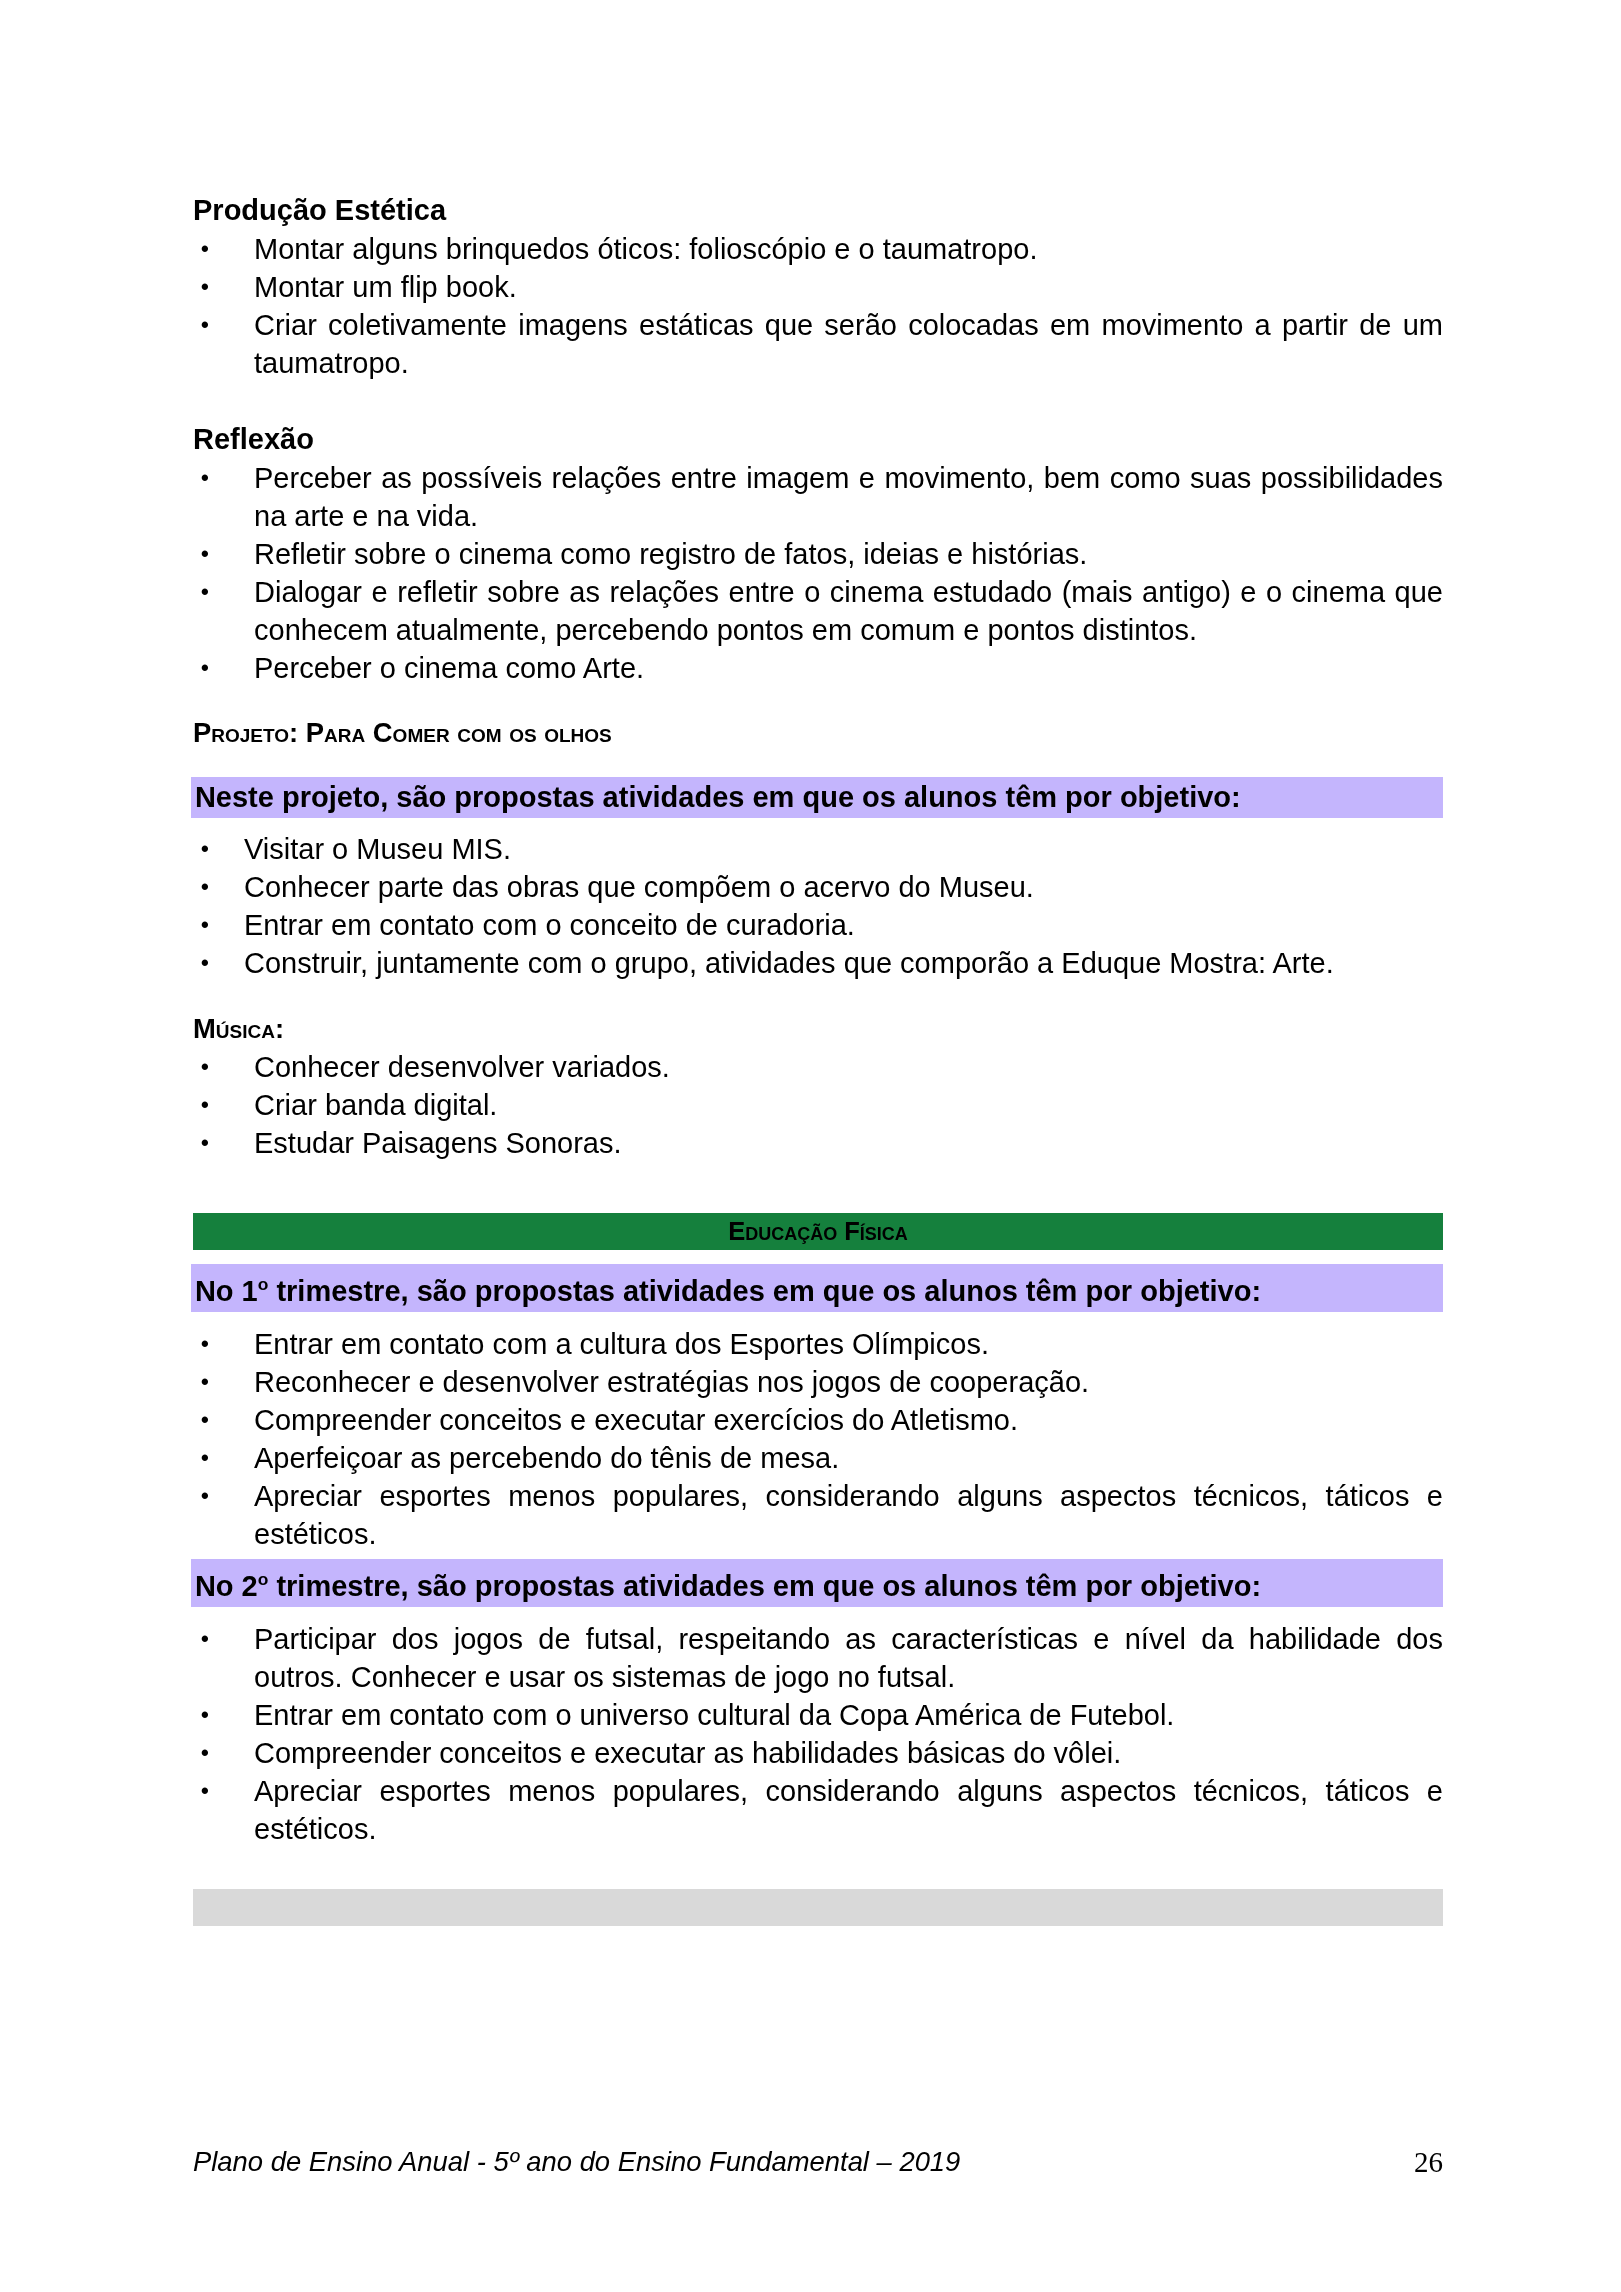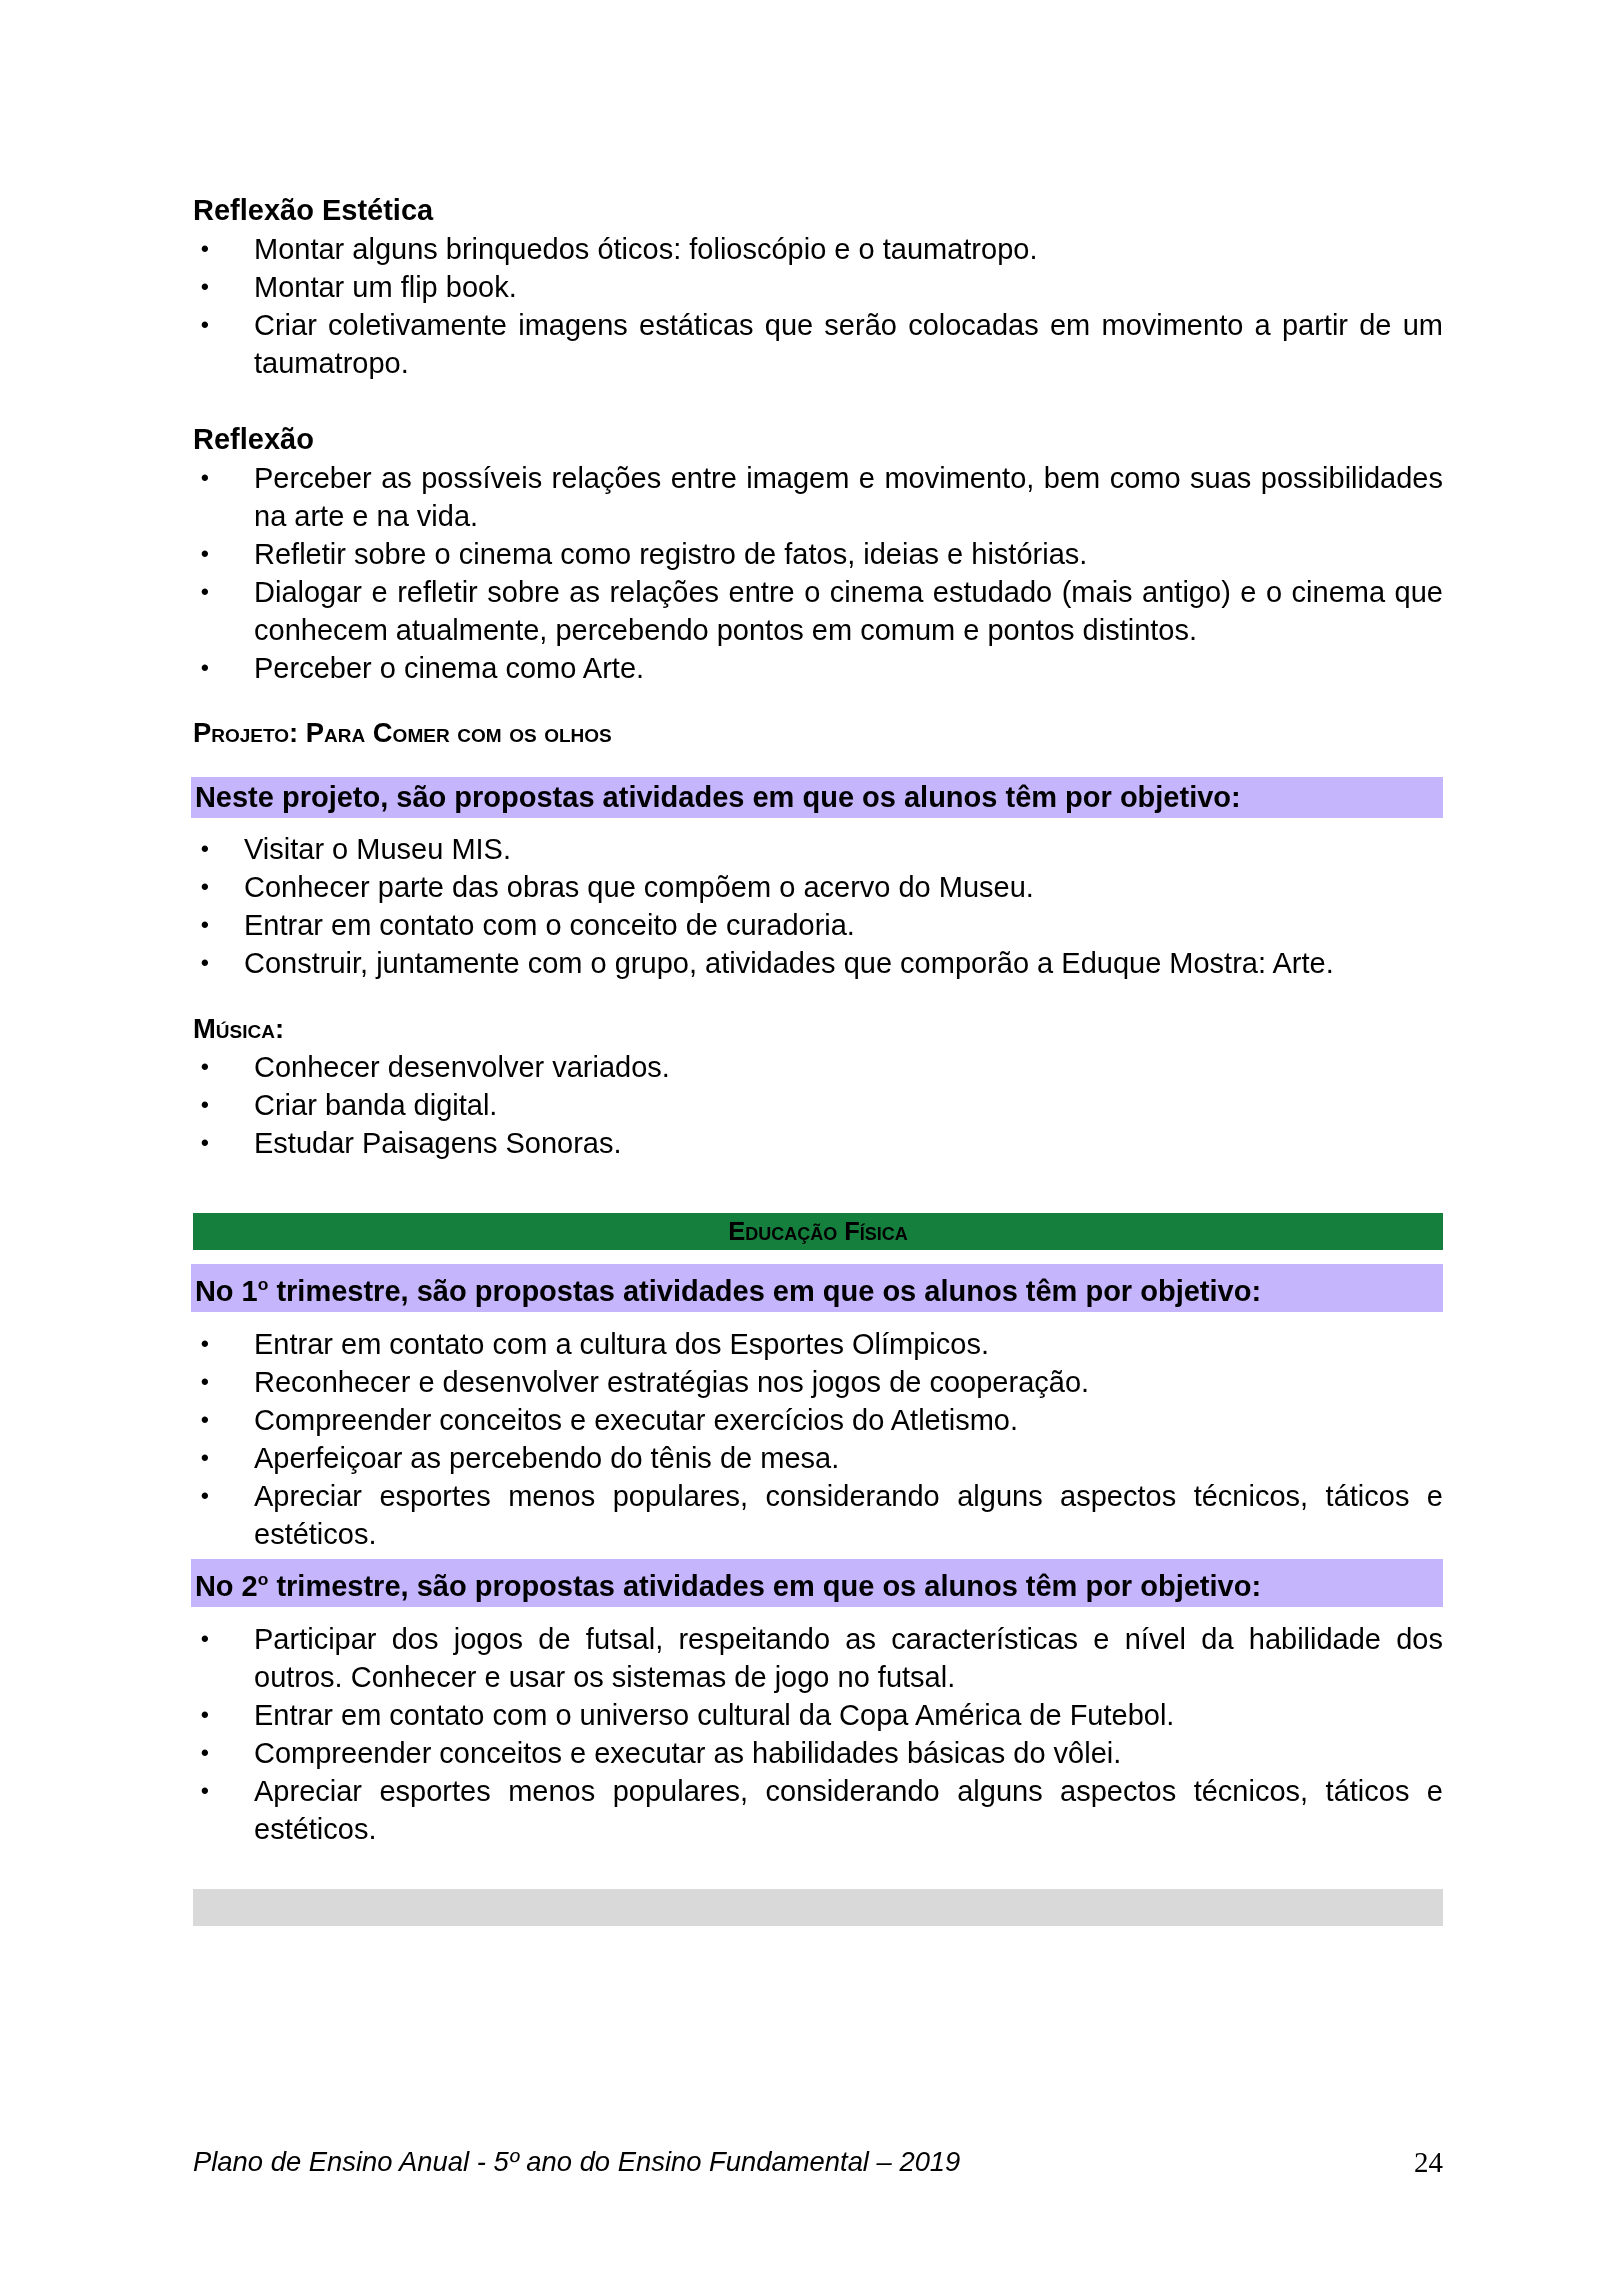--- a/index.html
+++ b/index.html
@@ -17,21 +17,21 @@
   sup { font-size: 60%; }
   .footer { position: absolute; left: 193px; top: 2146px; width: 1250px; font-size: 27.4px; }
   .footer .left { font-style: italic; }
   .footer .right { position: absolute; right: 0; top: 0; font-family: "Liberation Serif", serif; font-size: 29px; }
 </style>
 </head>
 <body>
 
 <div class="page">
 
-  <p class="h-bold">Reflexão Estética</p>
+  <p class="h-bold">Produção Estética</p>
   <ul>
     <li><span class="bullet">•</span><span>Montar alguns brinquedos óticos: folioscópio e o taumatropo.</span></li>
     <li><span class="bullet">•</span><span>Montar um flip book.</span></li>
     <li><span class="bullet">•</span><span>Criar coletivamente imagens estáticas que serão colocadas em movimento a partir de um taumatropo.</span></li>
   </ul>
 
   <div style="height:38px"></div>
 
   <p class="h-bold">Reflexão</p>
   <ul>
@@ -98,15 +98,15 @@
     <li><span class="bullet">•</span><span>Apreciar esportes menos populares, considerando alguns aspectos técnicos, táticos e estéticos.</span></li>
   </ul>
 
   <div style="height:41px"></div>
 
   <div class="band-empty"></div>
 </div>
 
 <div class="footer">
   <span class="left">Plano de Ensino Anual - 5º ano do Ensino Fundamental – 2019</span>
-  <span class="right">24</span>
+  <span class="right">26</span>
 </div>
 
 
 </body></html>

